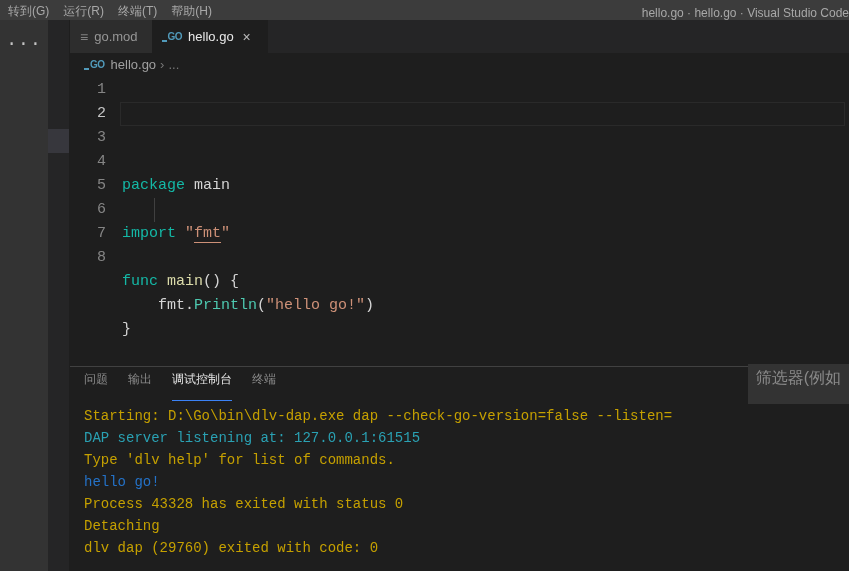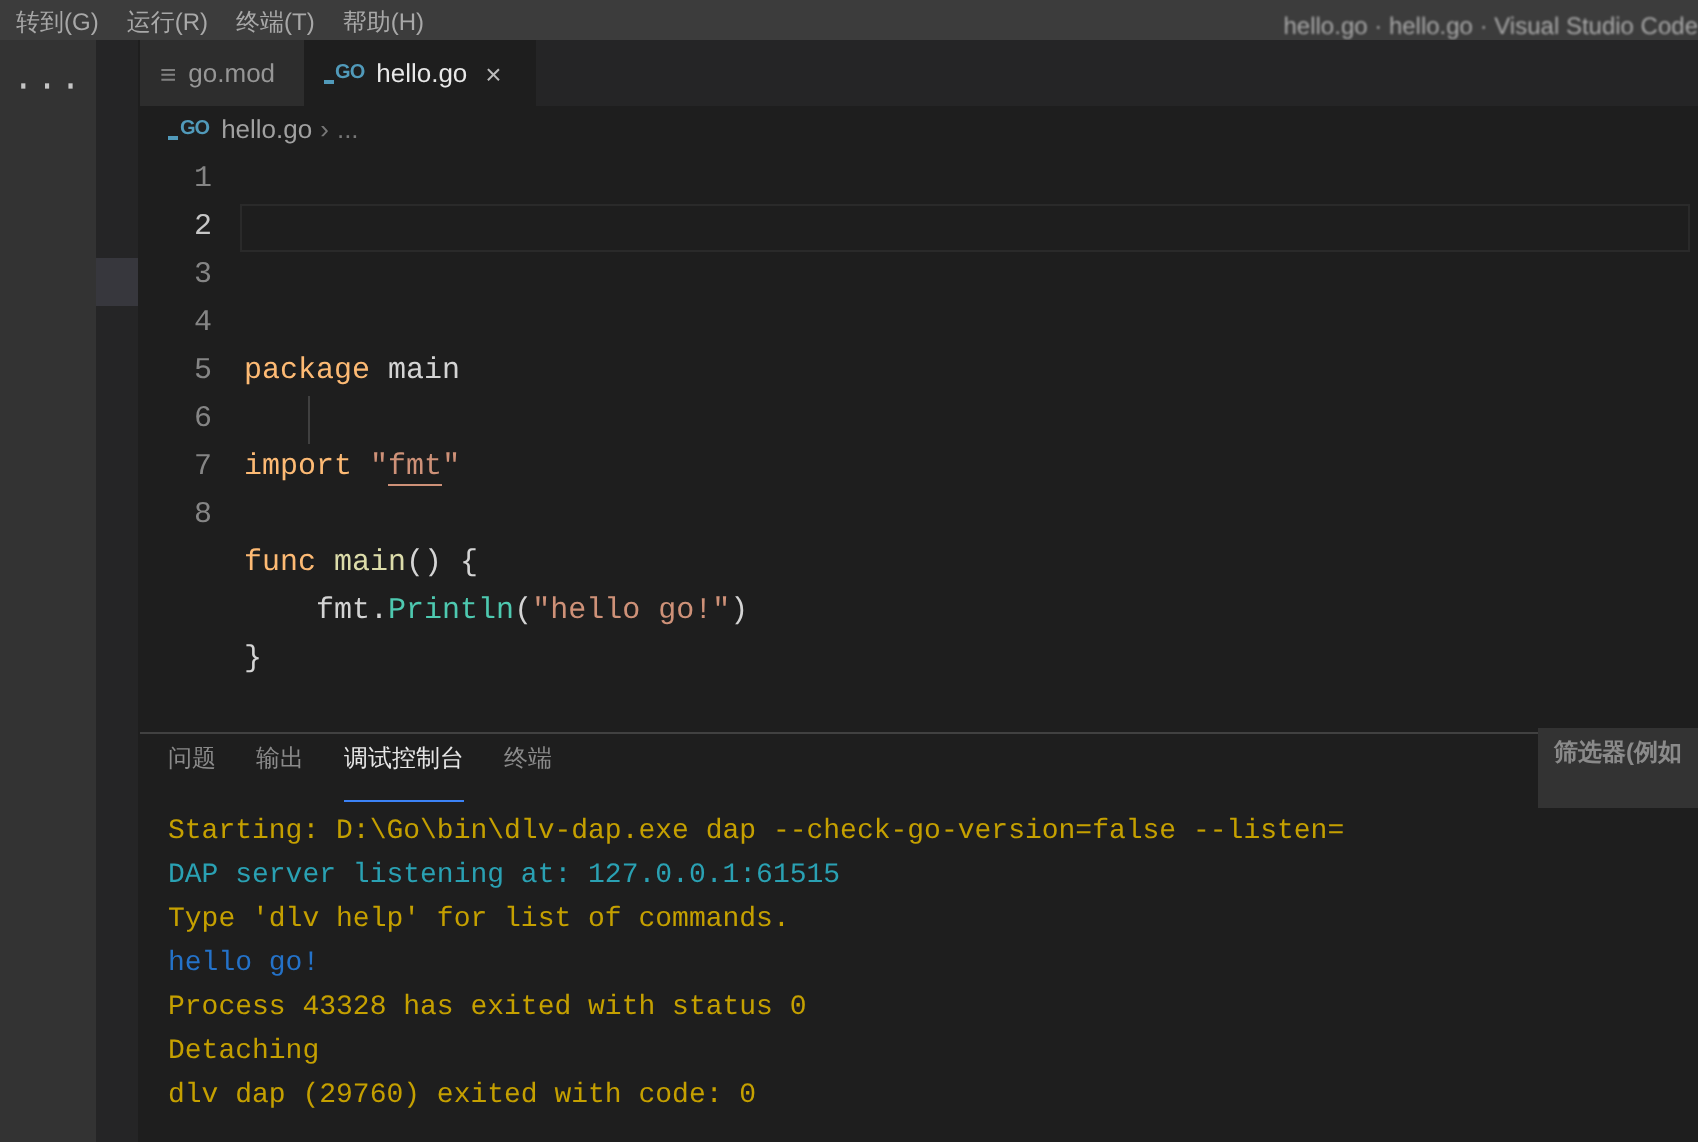--- a/index.html
+++ b/index.html
@@ -151,21 +151,21 @@
     position: relative;
   }
   .cursor-line-hl {
     position: absolute;
     top: 24px; left: -2px; right: 4px;
     height: 24px;
     border: 1px solid #2a2a2a;
     box-sizing: border-box;
   }
   .code .line { height: 24px; }
-  .kw { color: #fdba74; }
+  .kw { color: #14b8a6; }
   .ident { color: #d4d4d4; }
   .fn { color: #dcdcaa; }
   .str { color: #ce9178; }
   .punc { color: #d4d4d4; }
   .str-underline { border-bottom: 1px solid #ce9178; }
   .typecall { color: #4ec9b0; }
   .indent-guide {
     position: absolute;
     left: 32px; top: 120px; height: 24px;
     border-left: 1px solid #404040;
@@ -191,26 +191,25 @@
   .panel-tabs .ptab { cursor: pointer; padding: 4px 0; }
   .panel-tabs .ptab.active {
     color: #e7e7e7;
     border-bottom: 1px solid #3b82f6;
   }
   .panel-tabs .filter {
     margin-left: auto;
     background: #333;
     color: #8a8a8a;
     padding: 4px 8px;
-    font-size: 12px;
+    font-size: 16px;
     height: 40px;
     align-self: center;
     white-space: nowrap;
     overflow: hidden;
-    font-weight: bold;
   }
 
   .panel-content {
     flex: 1;
     padding: 4px 0 0 14px;
     font-size: 14px;
     line-height: 22px;
     white-space: pre;
     overflow: hidden;
   }

